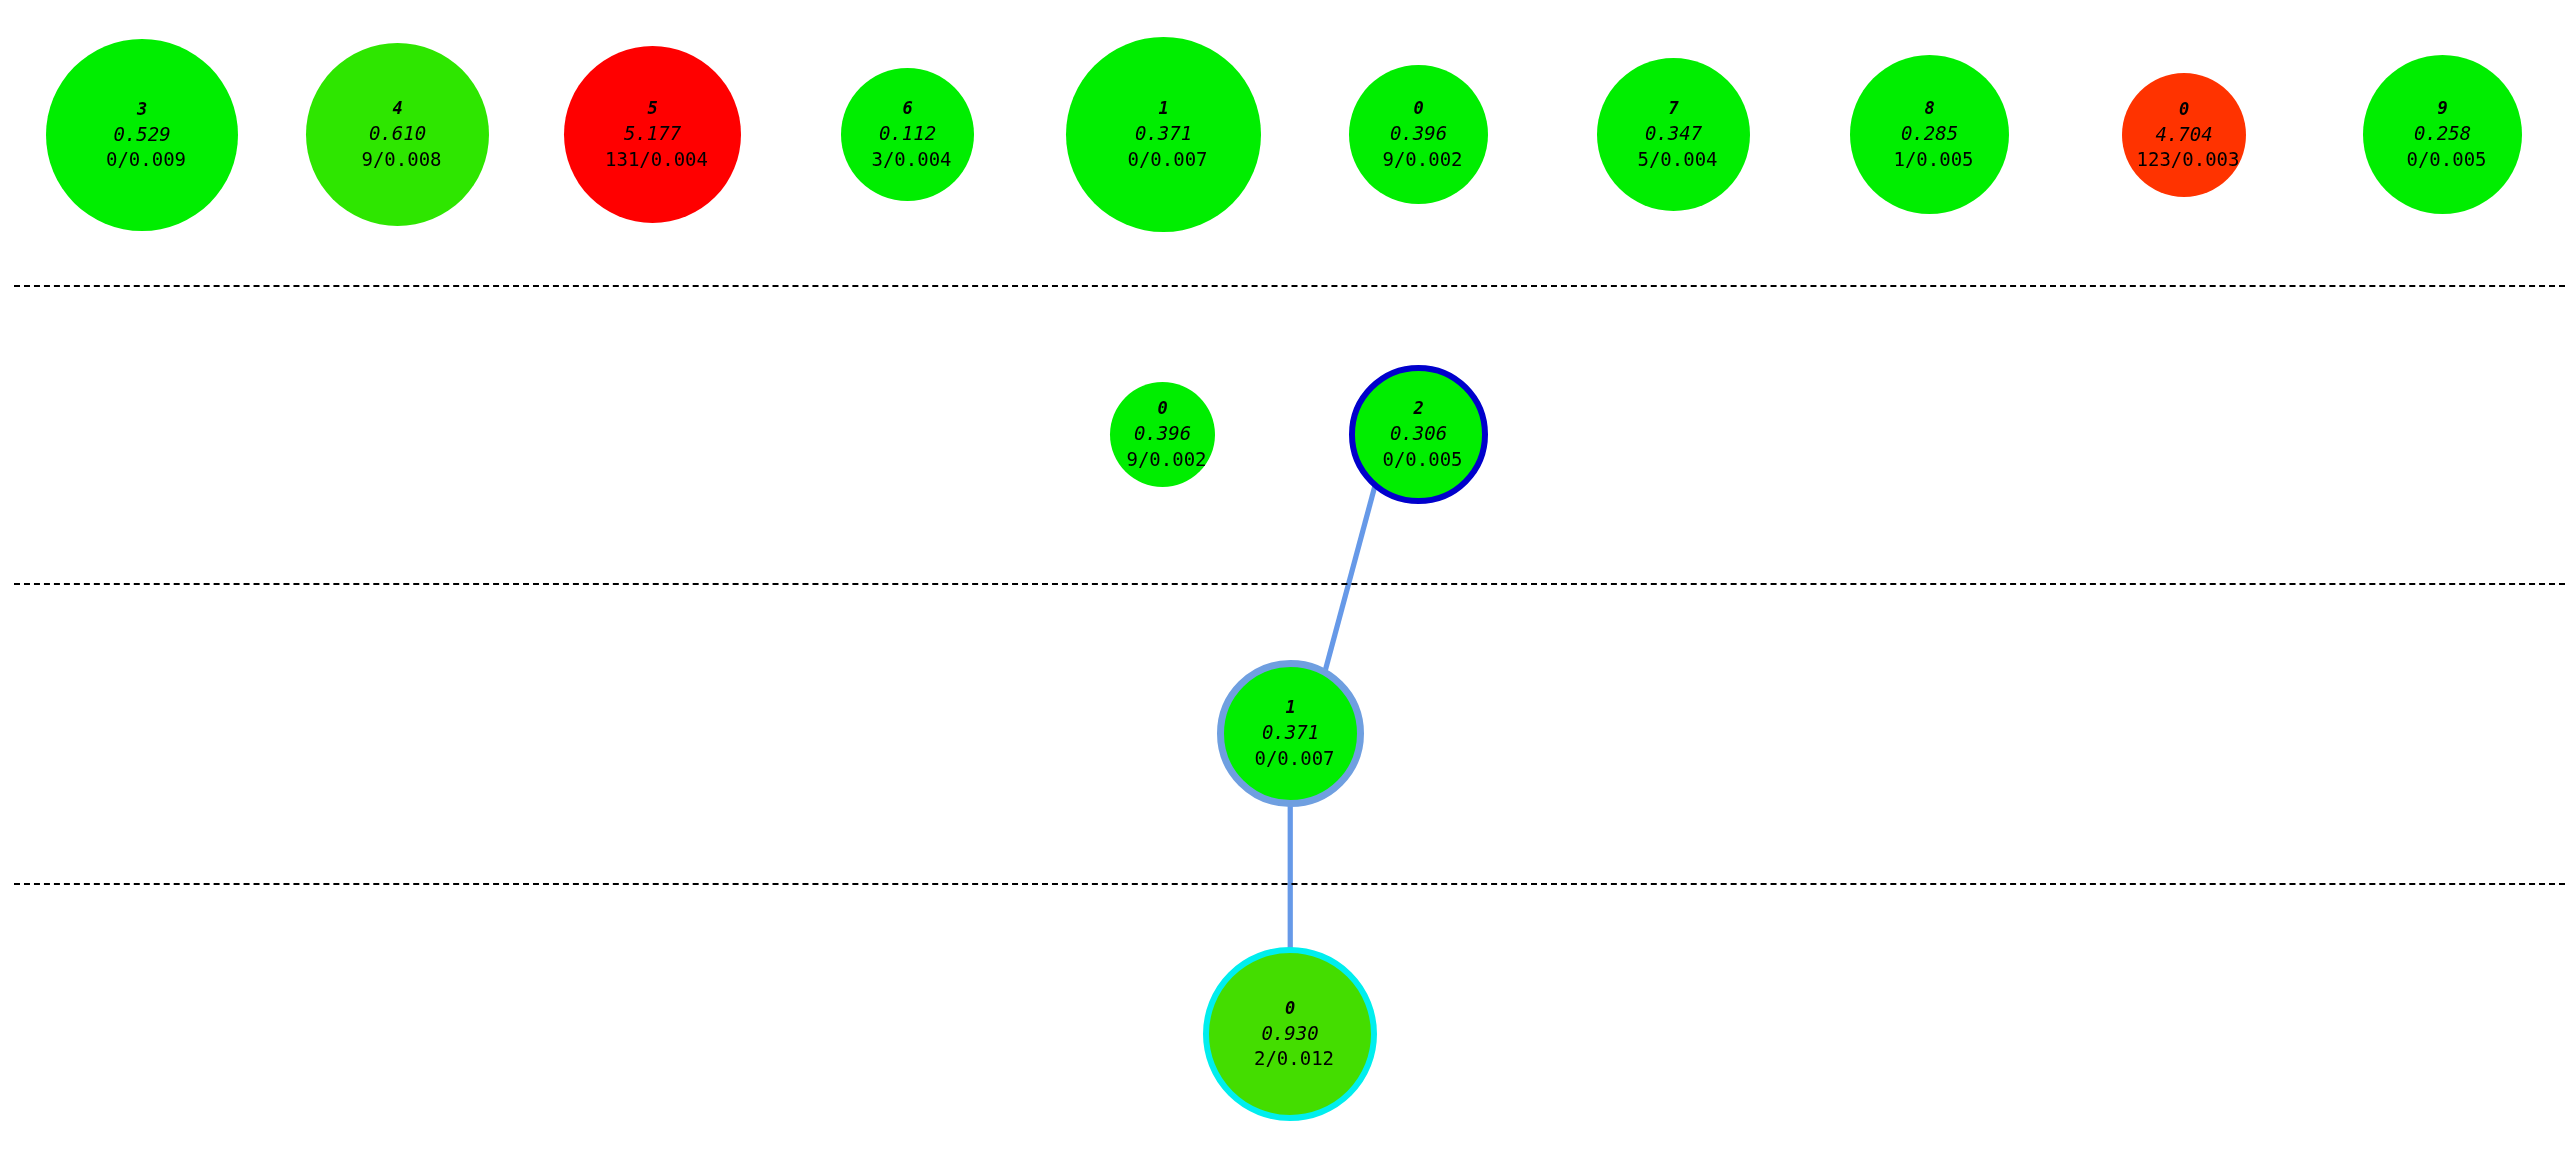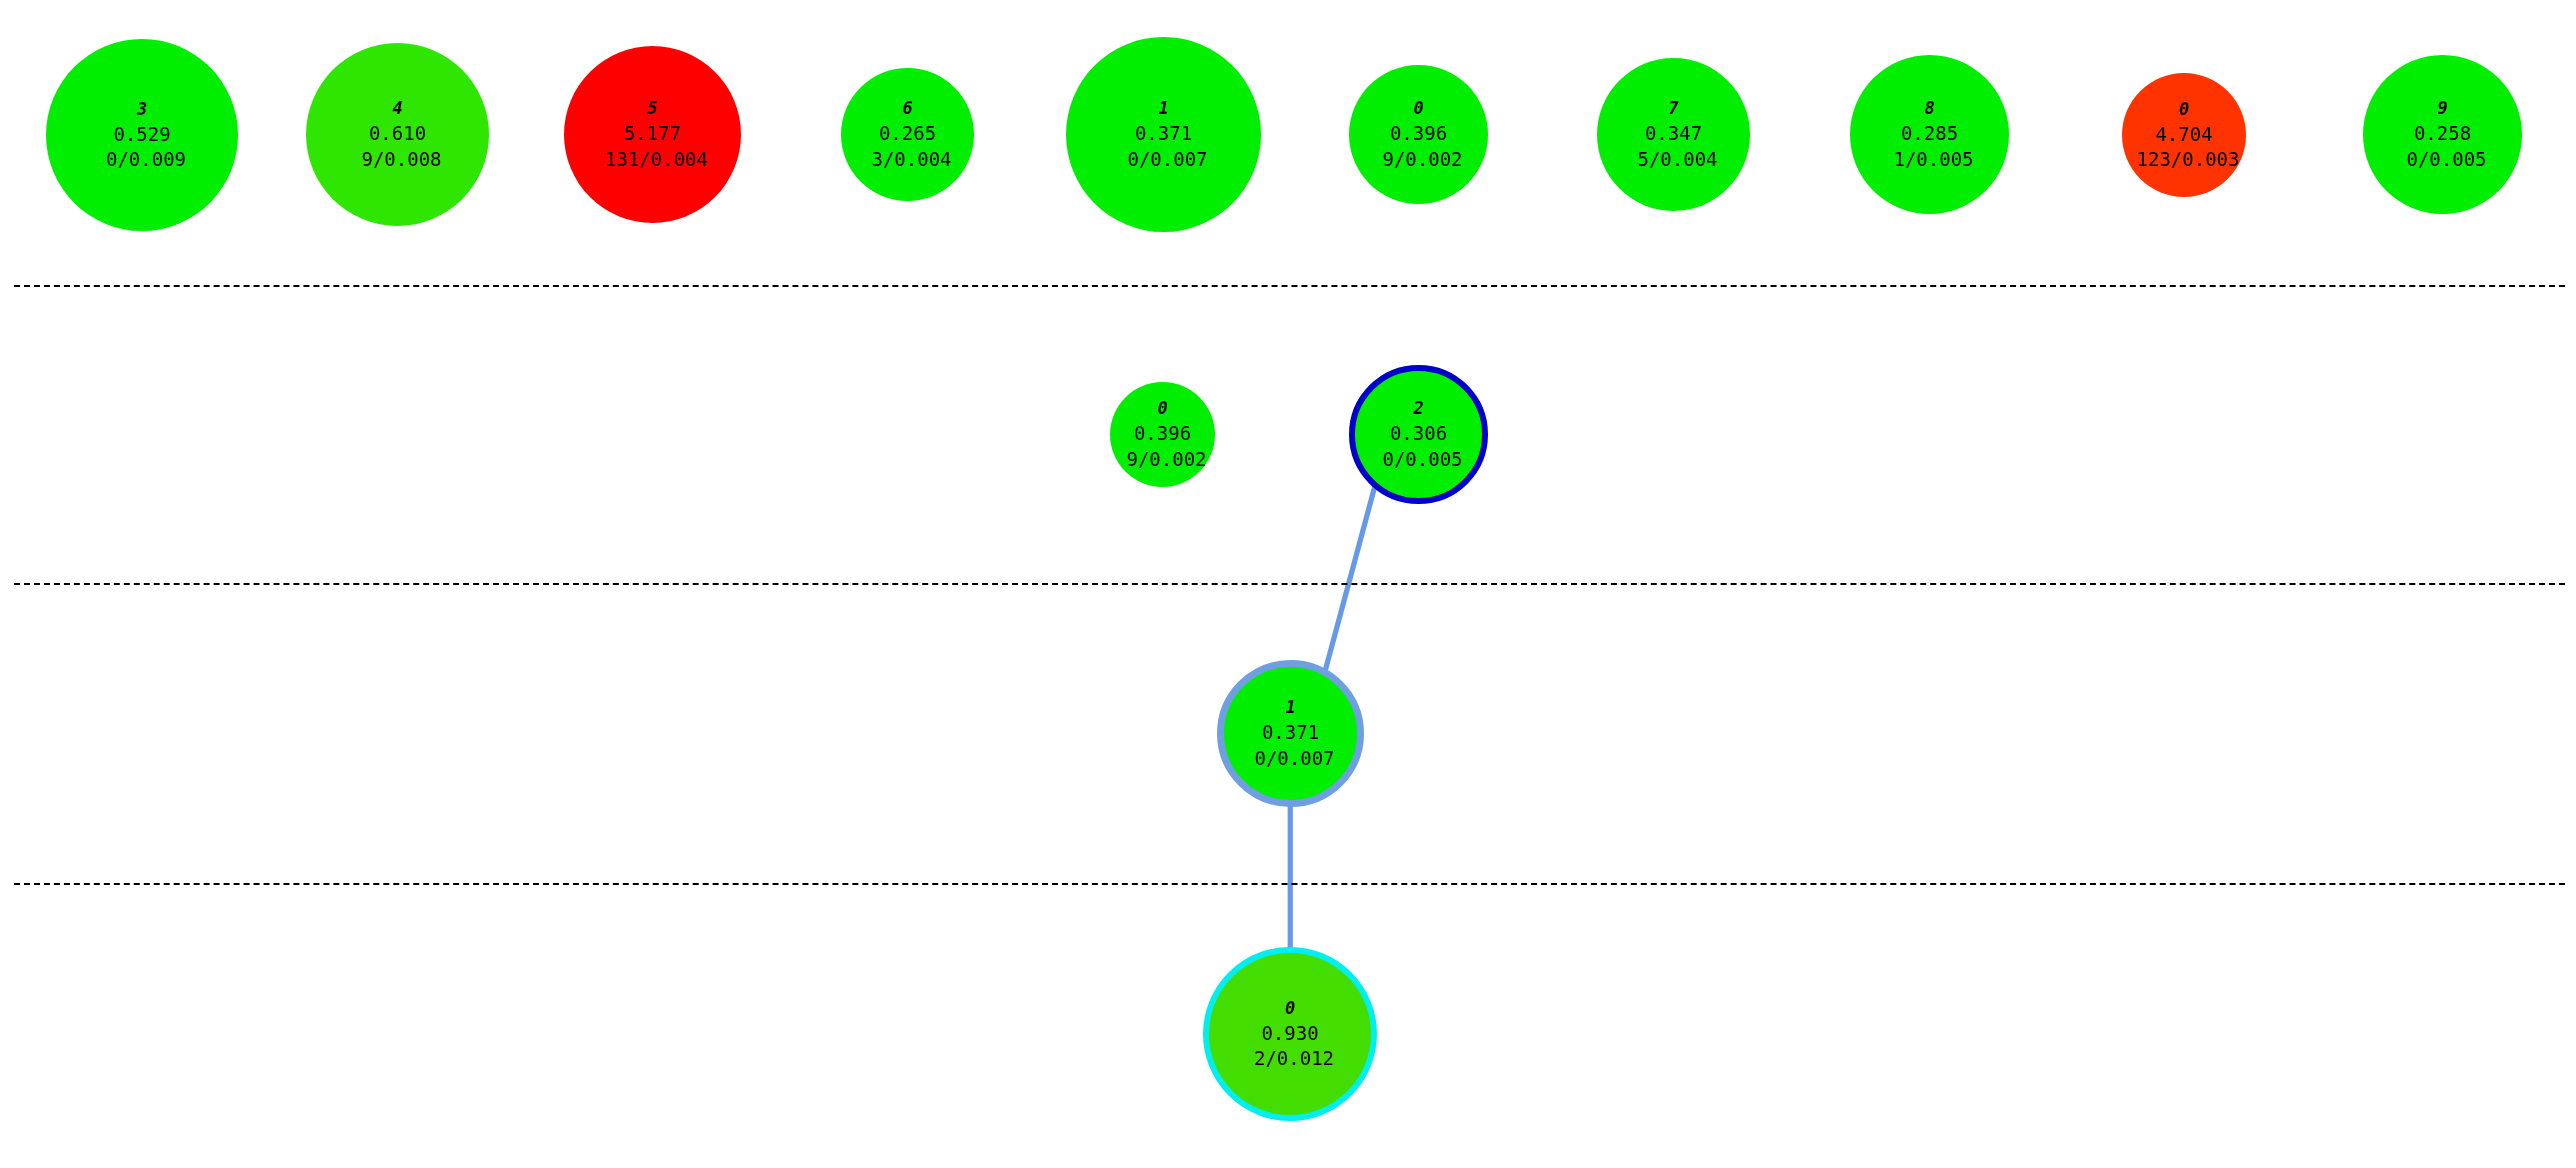--- a/index.html
+++ b/index.html
@@ -43,20 +43,21 @@
   }
   .node-id {
     font-style: italic;
     font-weight: bold;
     font-size: 17px;
     letter-spacing: 0px;
   }
   .node-score {
     font-size: 19px;
     margin-top: 6.7px;
+    font-style: italic;
   }
   .node-meta {
     font-size: 19px;
     margin-top: 6.7px;
     white-space: nowrap;
     margin-left: 8px;
   }
 </style>
 </head>
 <body>
@@ -85,21 +86,21 @@
         <div class="node-score">0.610</div>
         <div class="node-meta">9/0.008</div>
       </div>
       <div class="node" style="left: 564px; top: 46px; width: 177px; height: 177px; background: rgb(255, 0, 0);">
         <div class="node-id">5</div>
         <div class="node-score">5.177</div>
         <div class="node-meta">131/0.004</div>
       </div>
       <div class="node" style="left: 841px; top: 68px; width: 133px; height: 133px; background: rgb(0, 238, 0);">
         <div class="node-id">6</div>
-        <div class="node-score">0.265</div>
+        <div class="node-score">0.112</div>
         <div class="node-meta">3/0.004</div>
       </div>
       <div class="node" style="left: 1066px; top: 37px; width: 195px; height: 195px; background: rgb(0, 238, 0);">
         <div class="node-id">1</div>
         <div class="node-score">0.371</div>
         <div class="node-meta">0/0.007</div>
       </div>
       <div class="node" style="left: 1349px; top: 65px; width: 139px; height: 139px; background: rgb(0, 238, 0);">
         <div class="node-id">0</div>
         <div class="node-score">0.396</div>

